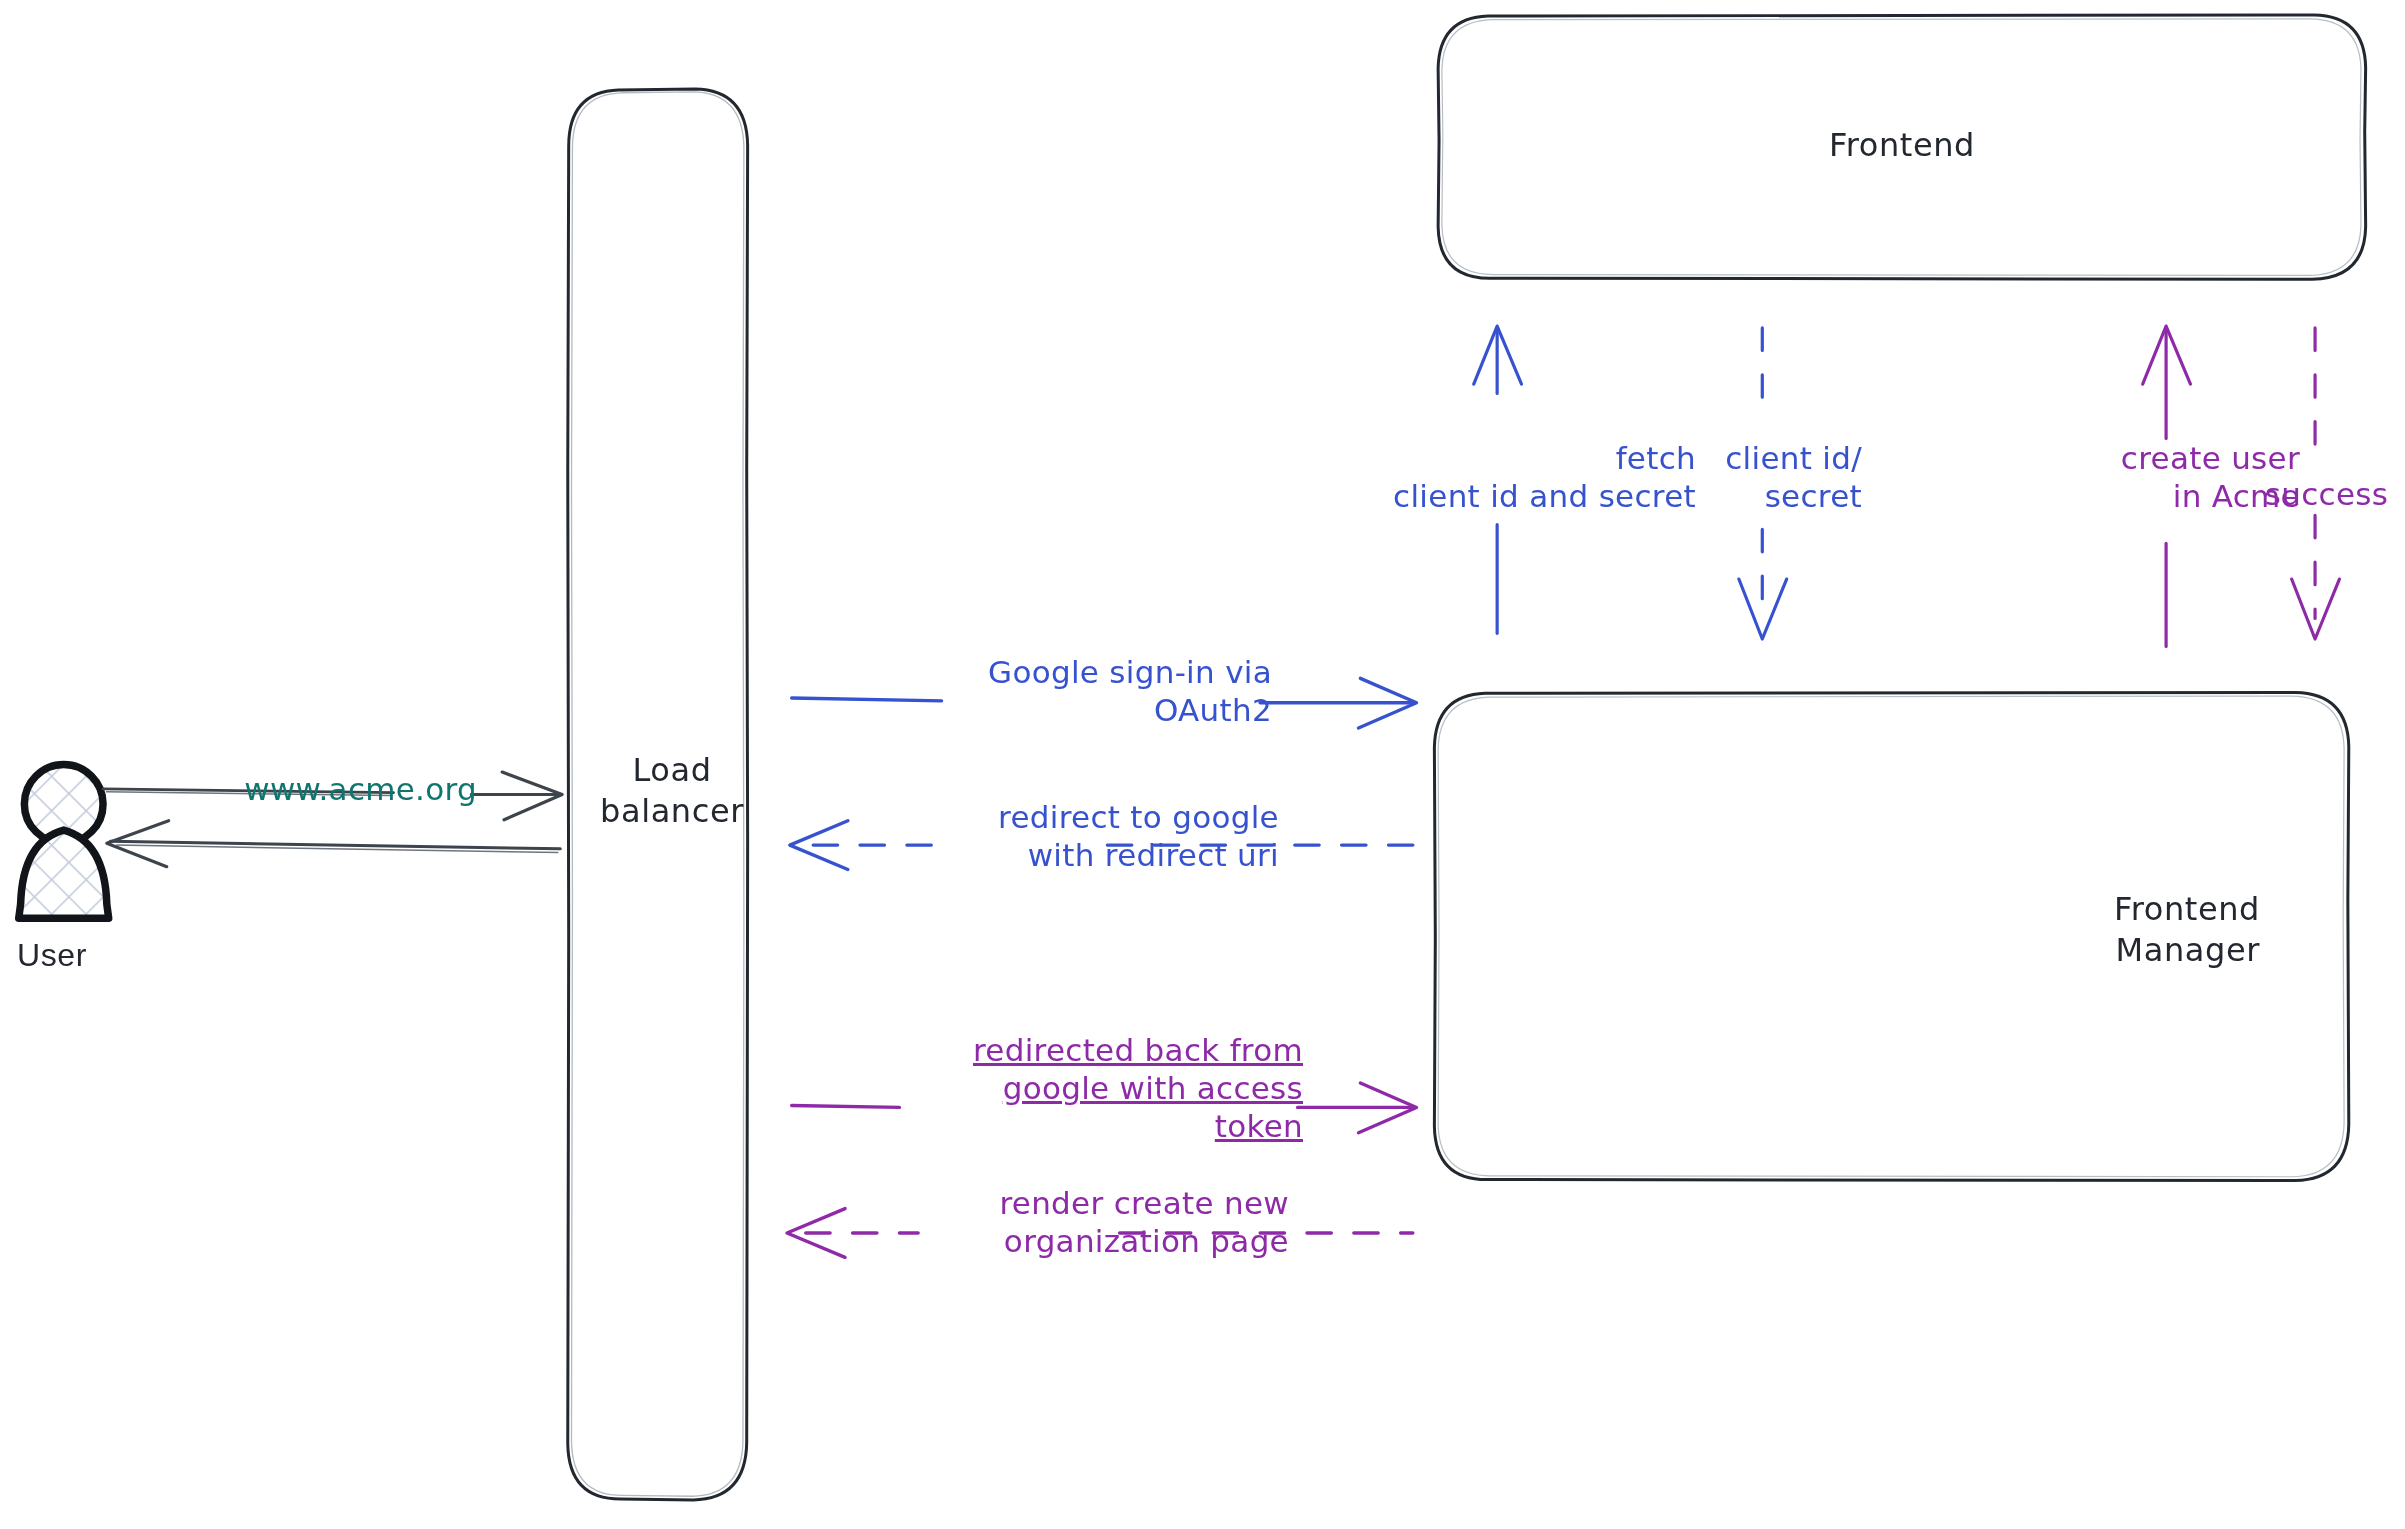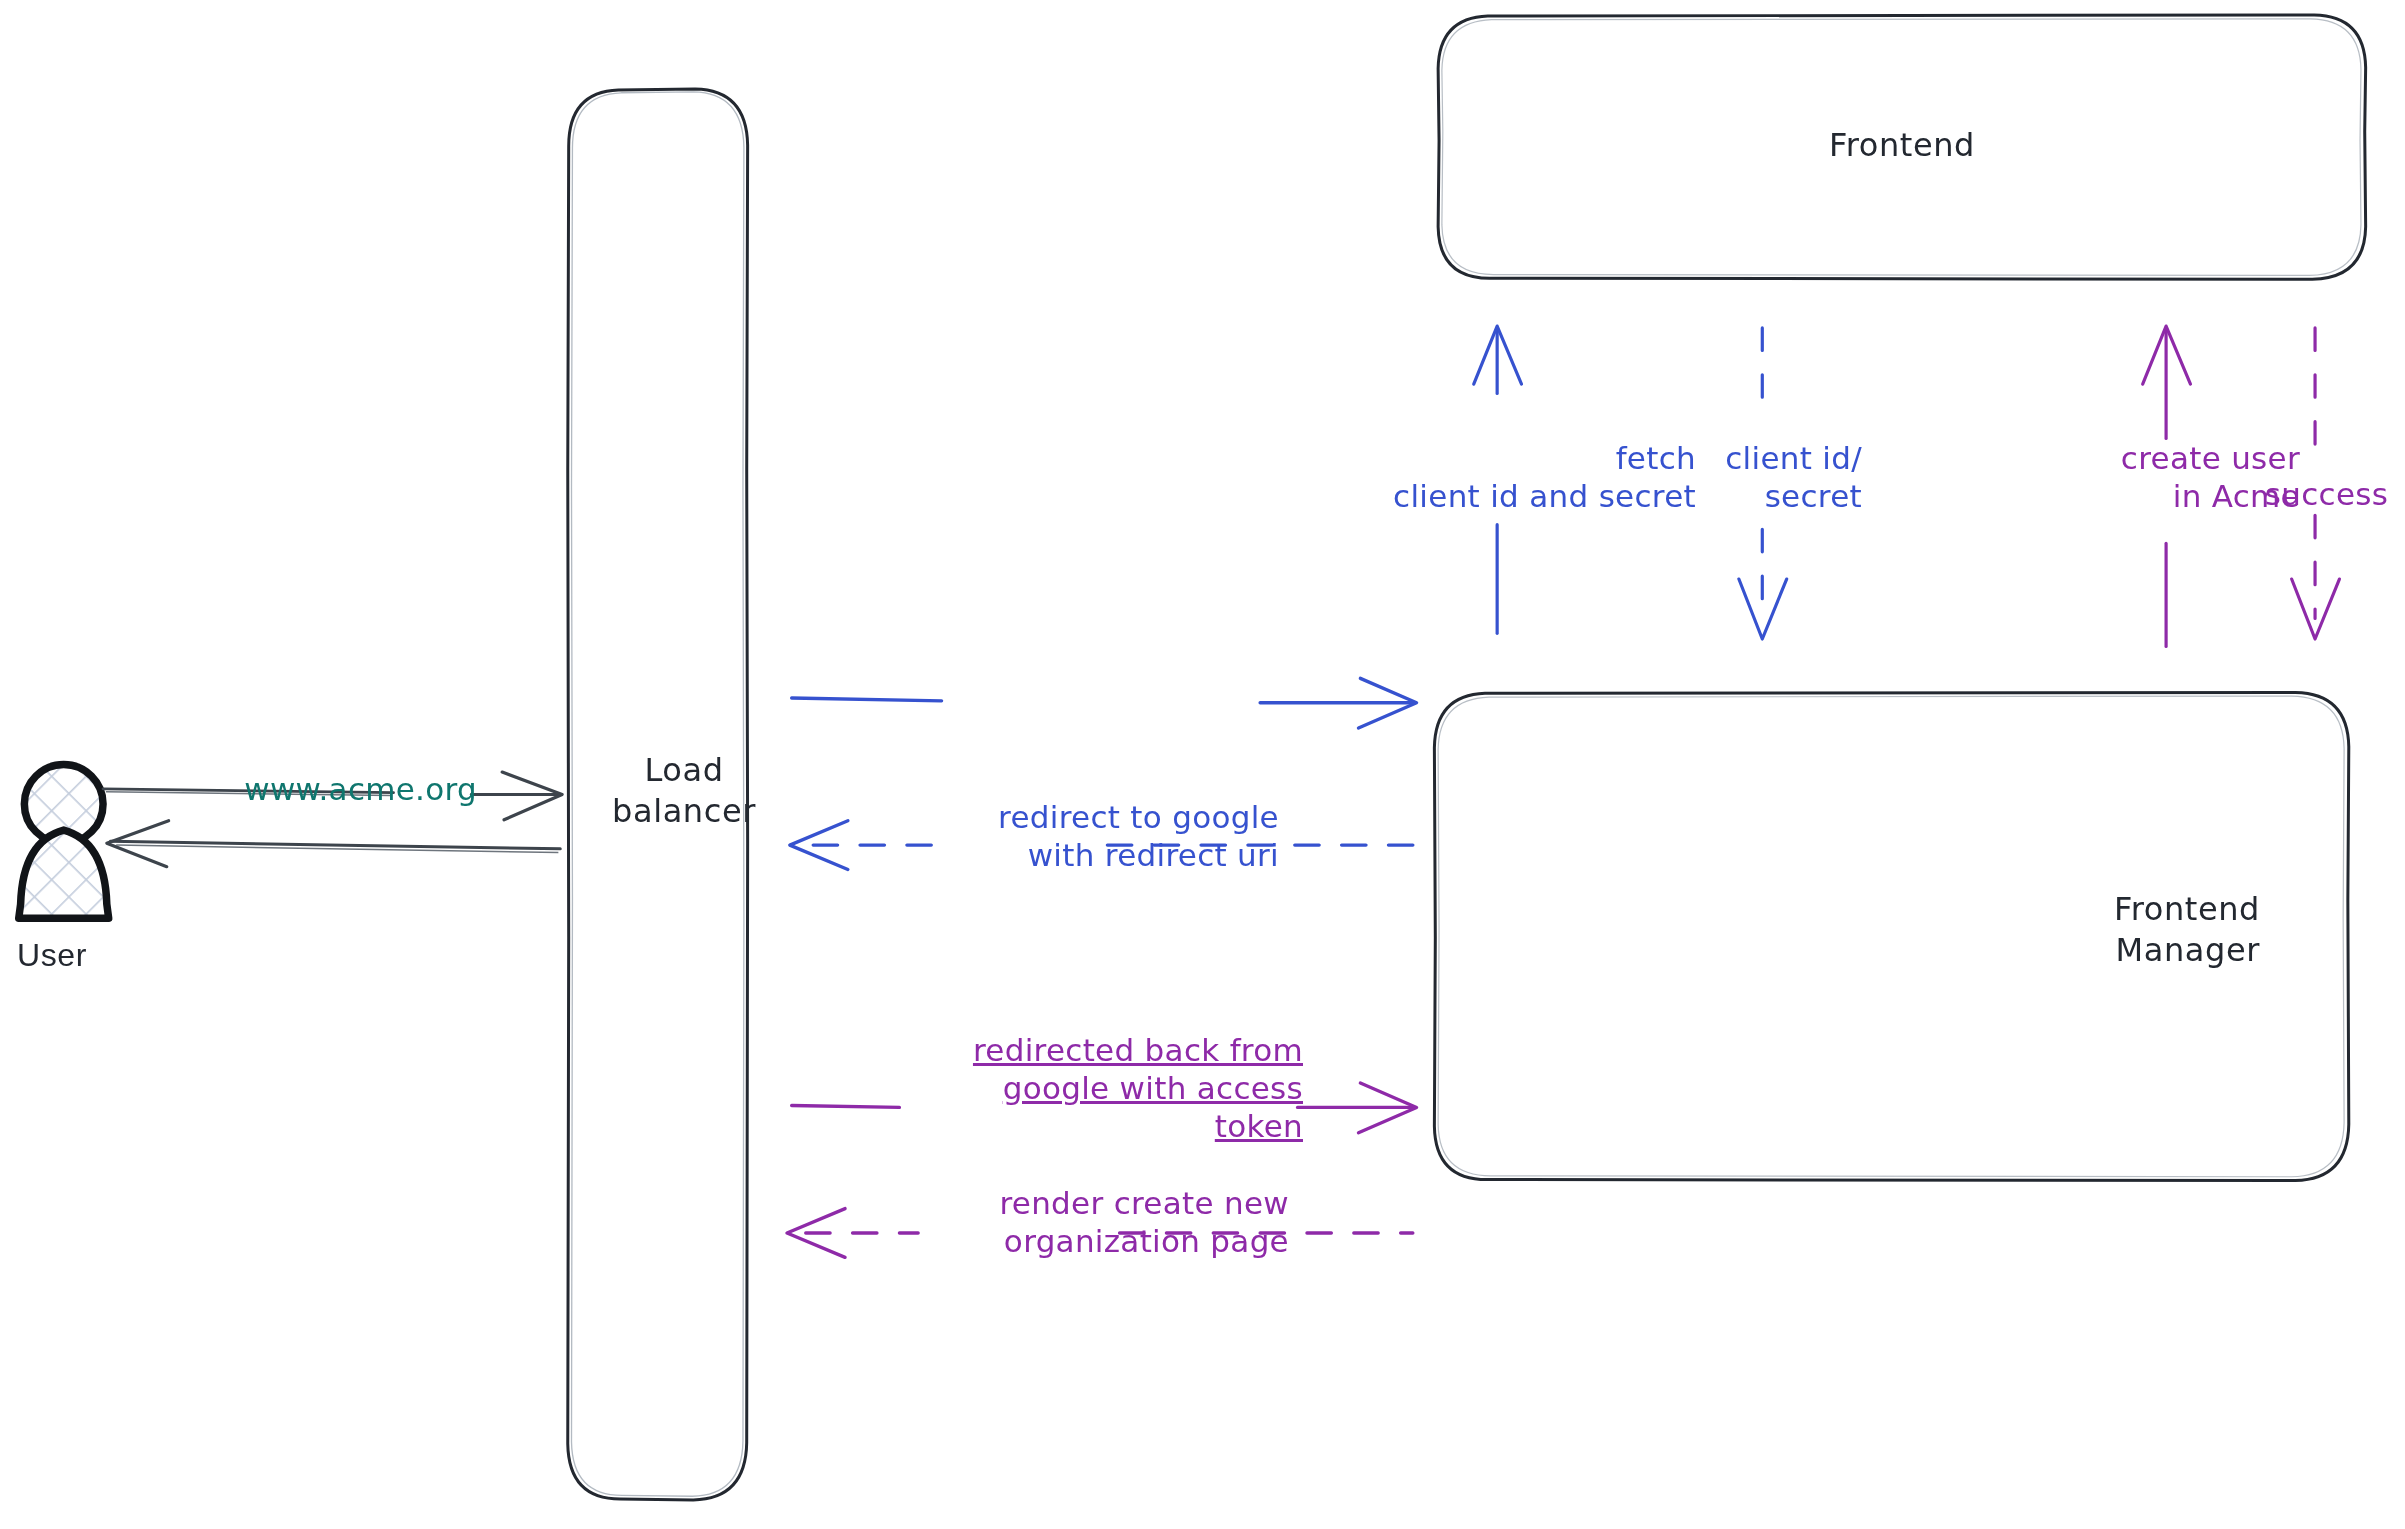--- a/index.html
+++ b/index.html
@@ -145,30 +145,32 @@
 
     <g>
       <path d="M 2471 350 L 2471 480" fill="none" stroke="#8e2aa8" stroke-width="3.4" stroke-linecap="round" stroke-dasharray="24 26"></path>
       <path d="M 2471 550 L 2471 660" fill="none" stroke="#8e2aa8" stroke-width="3.4" stroke-linecap="round" stroke-dasharray="24 26"></path>
       <path d="M 2446 618 L 2471 682 L 2497 618" fill="none" stroke="#8e2aa8" stroke-width="3.4" stroke-linecap="round" stroke-linejoin="round"></path>
     </g>
   </svg>
 
   <div class="actor-label" style="left:17px; top:937px;">User</div>
 
-  <div class="node-label" style="left:568px; top:750px; width:182px;padding-left:25px;">Load
+  <div class="node-label" style="left:556px; top:750px; width:182px;padding-left:25px;">Load
 balancer</div>
 
   <div class="node-label" style="left:1438px; top:125px; width:928px;">Frontend</div>
 
   <div class="node-label" style="left:1434px; top:889px; width:826px;text-align:right;">Frontend
 Manager</div>
 
   <div class="edge-label" style="left:187px; top:771px; width:290px; color:#0f766e;">www.acme.org</div>
 
+  <div class="edge-label blue" style="left:907px; top:654px; width:365px;">Google sign-in via
+OAuth2</div>
 
   <div class="edge-label blue" style="left:904px; top:799px; width:375px;">redirect to google
 with redirect uri</div>
 
   <div class="edge-label purple" style="left:881px; top:1032px; width:422px;text-decoration:underline;">redirected back from
 google with access
 token</div>
 
   <div class="edge-label purple" style="left:895px; top:1185px; width:394px;">render create new
 organization page</div>

